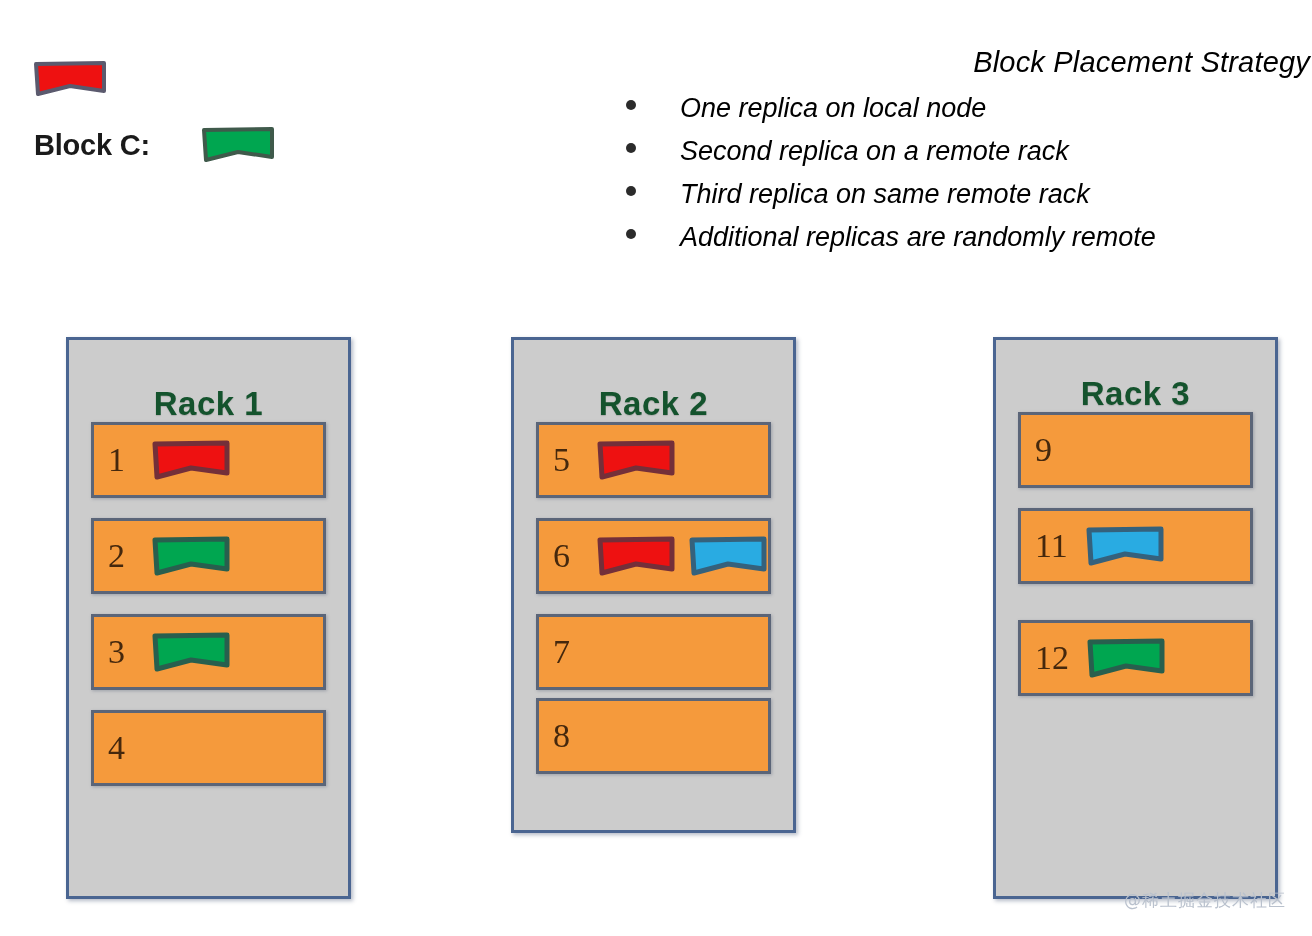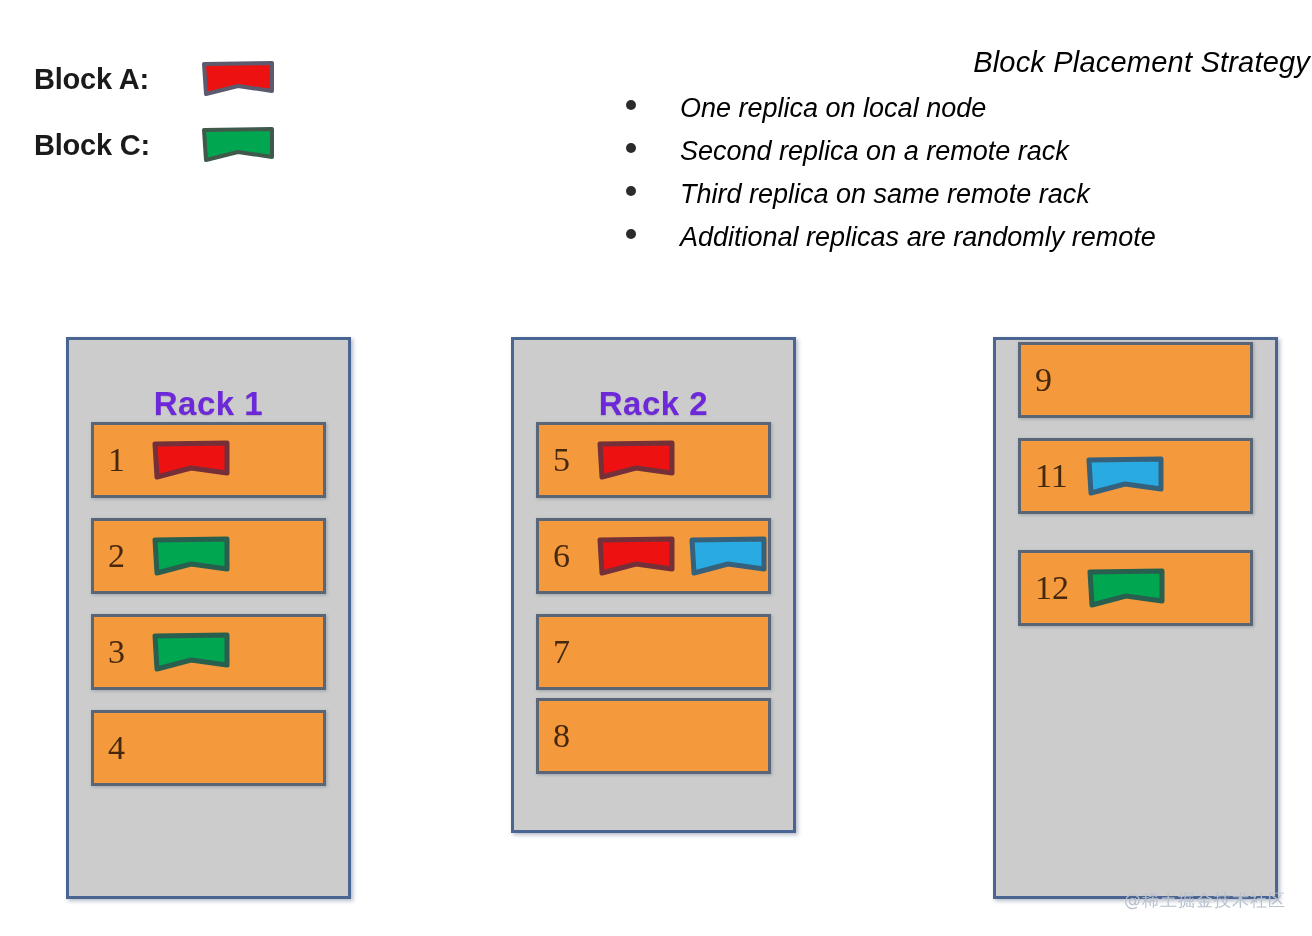--- a/index.html
+++ b/index.html
@@ -100,21 +100,21 @@
     border: 3px solid #4a6591;
     box-sizing: border-box;
     box-shadow: 2px 2px 4px rgba(90,105,130,0.45);
   }
   #rack-1 { left: 66px;  top: 337px; height: 562px; }
   #rack-2 { left: 511px; top: 337px; height: 496px; }
   #rack-3 { left: 993px; top: 337px; height: 562px; }
 
   .rack-title {
     text-align: center;
-    color: #6d28d9;
+    color: #14532d;
     font-size: 33px;
     font-weight: bold;
     letter-spacing: 0.5px;
     padding-top: 45px;
     height: 70px;
     box-sizing: border-box;
     text-shadow: 0 1px 1px rgba(120,120,120,0.35);
   }
   .nodes {
     padding: 0 22px;
@@ -164,21 +164,20 @@
     letter-spacing: 1px;
     white-space: nowrap;
     font-family: "DejaVu Sans", sans-serif;
   }
 </style>
 </head>
 <body>
 
 <div id="legend">
   <div class="legend-row">
-    <span class="legend-label">Block A:</span>
     <span class="legend-swatch">
       <svg class="blk" viewBox="0 0 72 36" preserveAspectRatio="none">
         <polygon class="blk-fill-0" points="2,3 70,2 70,30 36,25 4,33" stroke="#5b5a6e" stroke-width="4" stroke-linejoin="round" fill="#ee1111"></polygon>
       </svg>
     </span>
   </div>
   <div class="legend-row">
     <span class="legend-label">Block C:</span>
     <span class="legend-swatch">
       <svg class="blk" viewBox="0 0 72 36" preserveAspectRatio="none">
@@ -283,20 +282,21 @@
         <span class="node-blocks"></span>
       </div>
       <div class="node" style="margin-top: 8px;">
         <span class="node-num">8</span>
         <span class="node-blocks"></span>
       </div>
     </div>
 </div>
 
 <div class="rack" id="rack-3">
+  <div class="rack-title">Rack 3</div>
   <div class="nodes" style="padding-top: 2px;">
       <div class="node">
         <span class="node-num">9</span>
         <span class="node-blocks"></span>
       </div>
       <div class="node" style="margin-top: 20px;">
         <span class="node-num">11</span>
         <span class="node-blocks">
           <span class="node-block">
             <svg class="blk" viewBox="0 0 78 40" preserveAspectRatio="none">

